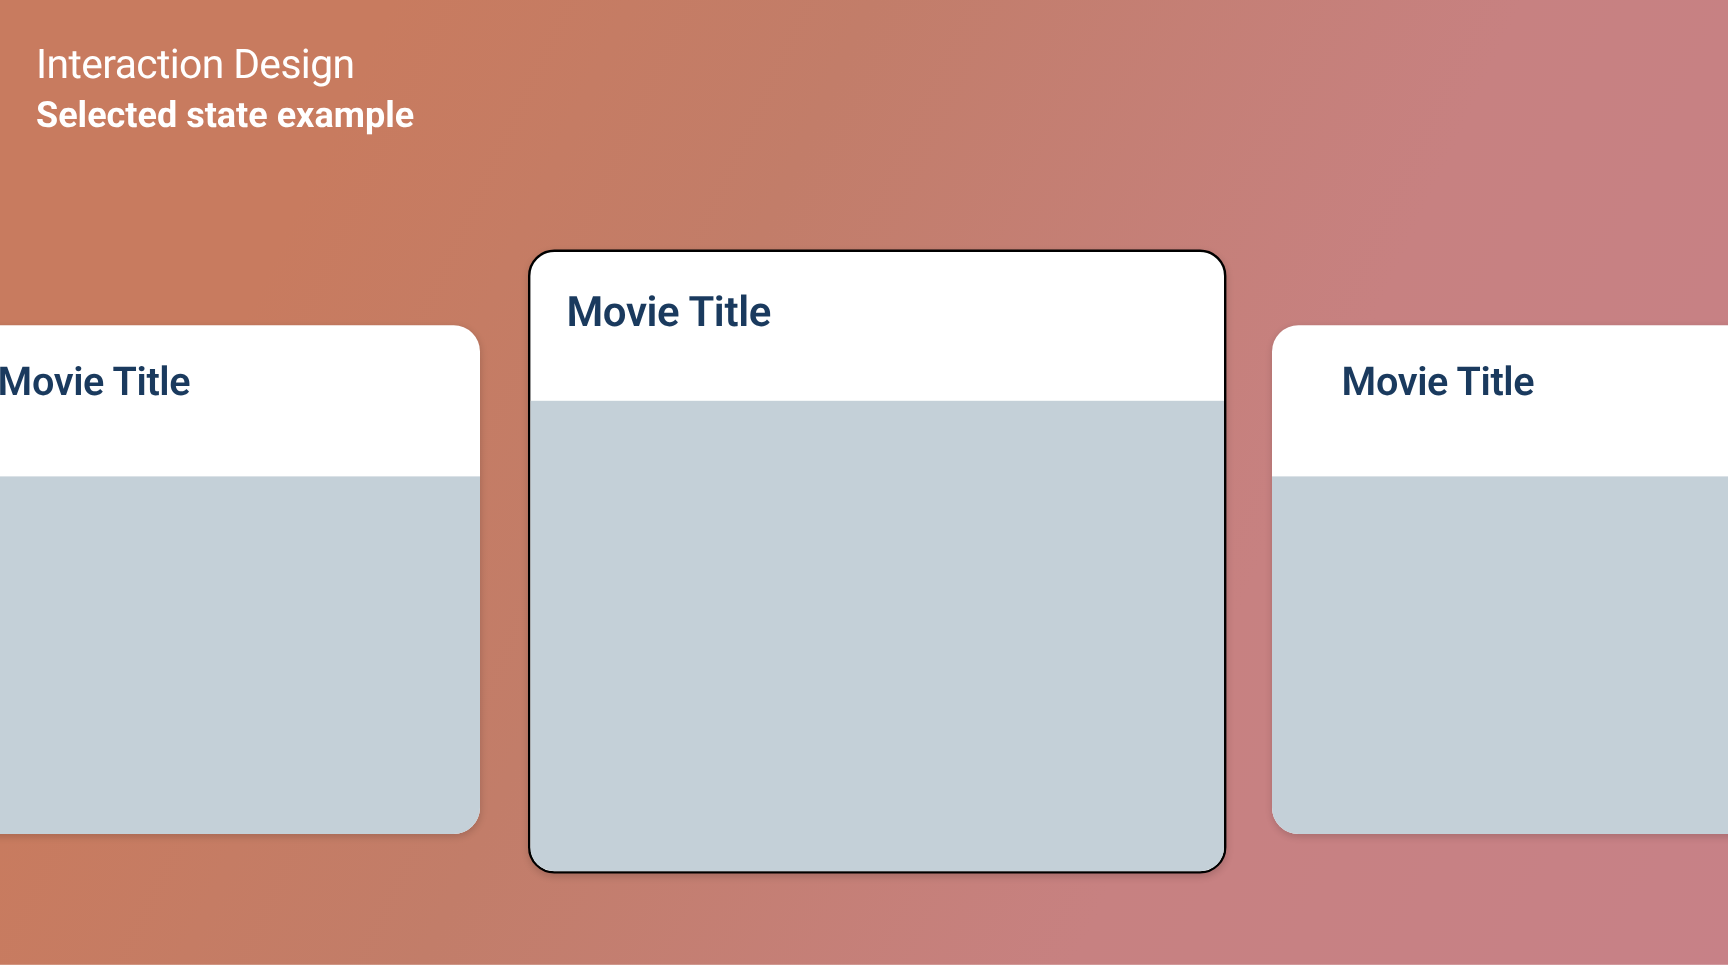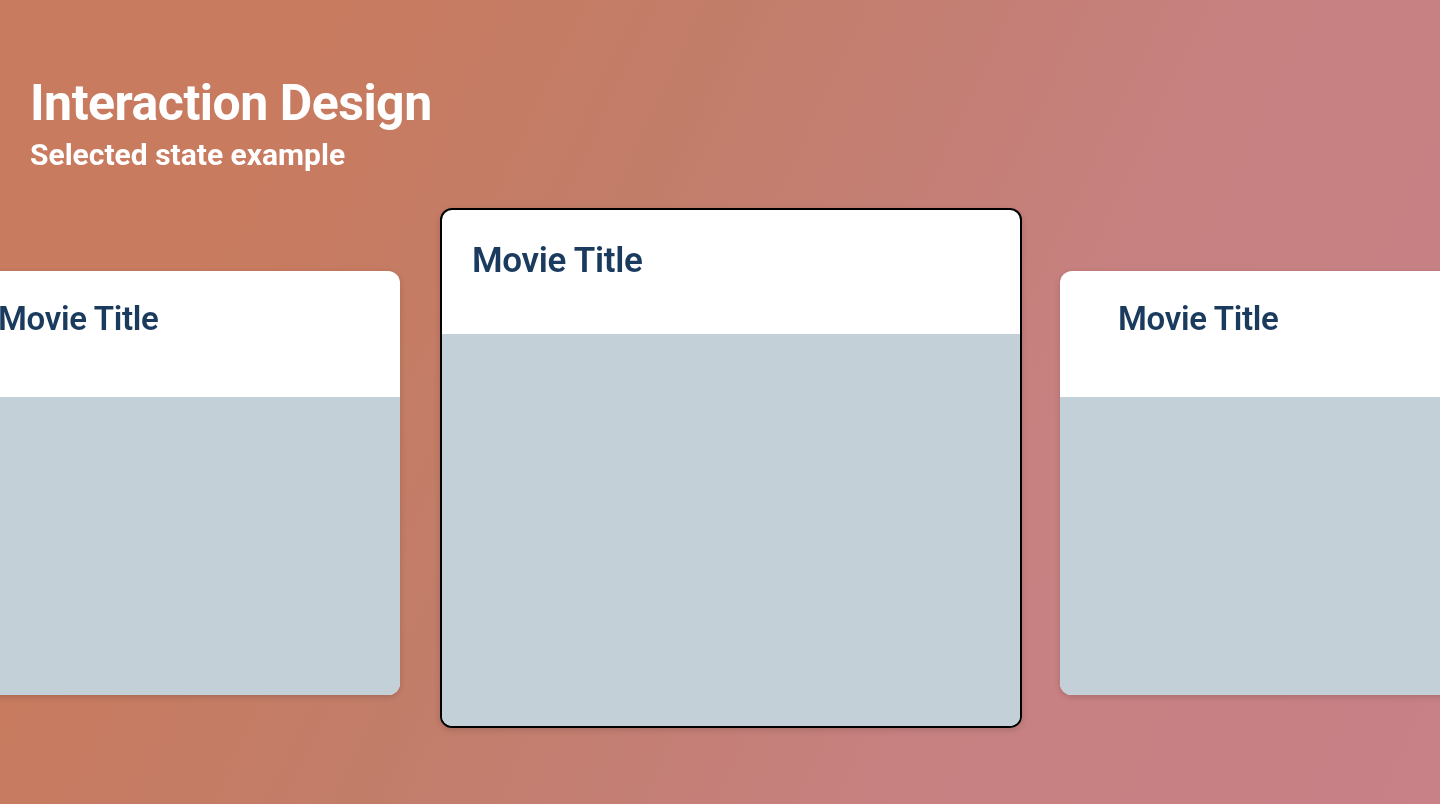--- a/index.html
+++ b/index.html
@@ -18,46 +18,45 @@
     }
 
     .heading {
       position: absolute;
       left: 30px;
       top: 36px;
     }
 
     .title {
       color: #ffffff;
-      font-size: 50px;
-      font-weight: 700;
+      font-size: 34px;
+      font-weight: 400;
       letter-spacing: -0.5px;
       line-height: 1.1;
-      margin-top: 40px;
     }
 
     .subtitle {
       color: #ffffff;
       font-size: 30px;
       font-weight: 700;
       margin-top: 6px;
       letter-spacing: 0px;
     }
 
     .carousel {
       position: absolute;
       top: 208px;
       left: 0;
       width: 1440px;
       height: 540px;
     }
 
     .card {
       background: #ffffff;
-      border-radius: 12px;
+      border-radius: 22px;
       position: absolute;
       box-shadow: 0 2px 6px rgba(0,0,0,0.15);
       overflow: hidden;
     }
 
     .card-left {
       left: -202px;
       top: 63px;
       width: 602px;
       height: 424px;

